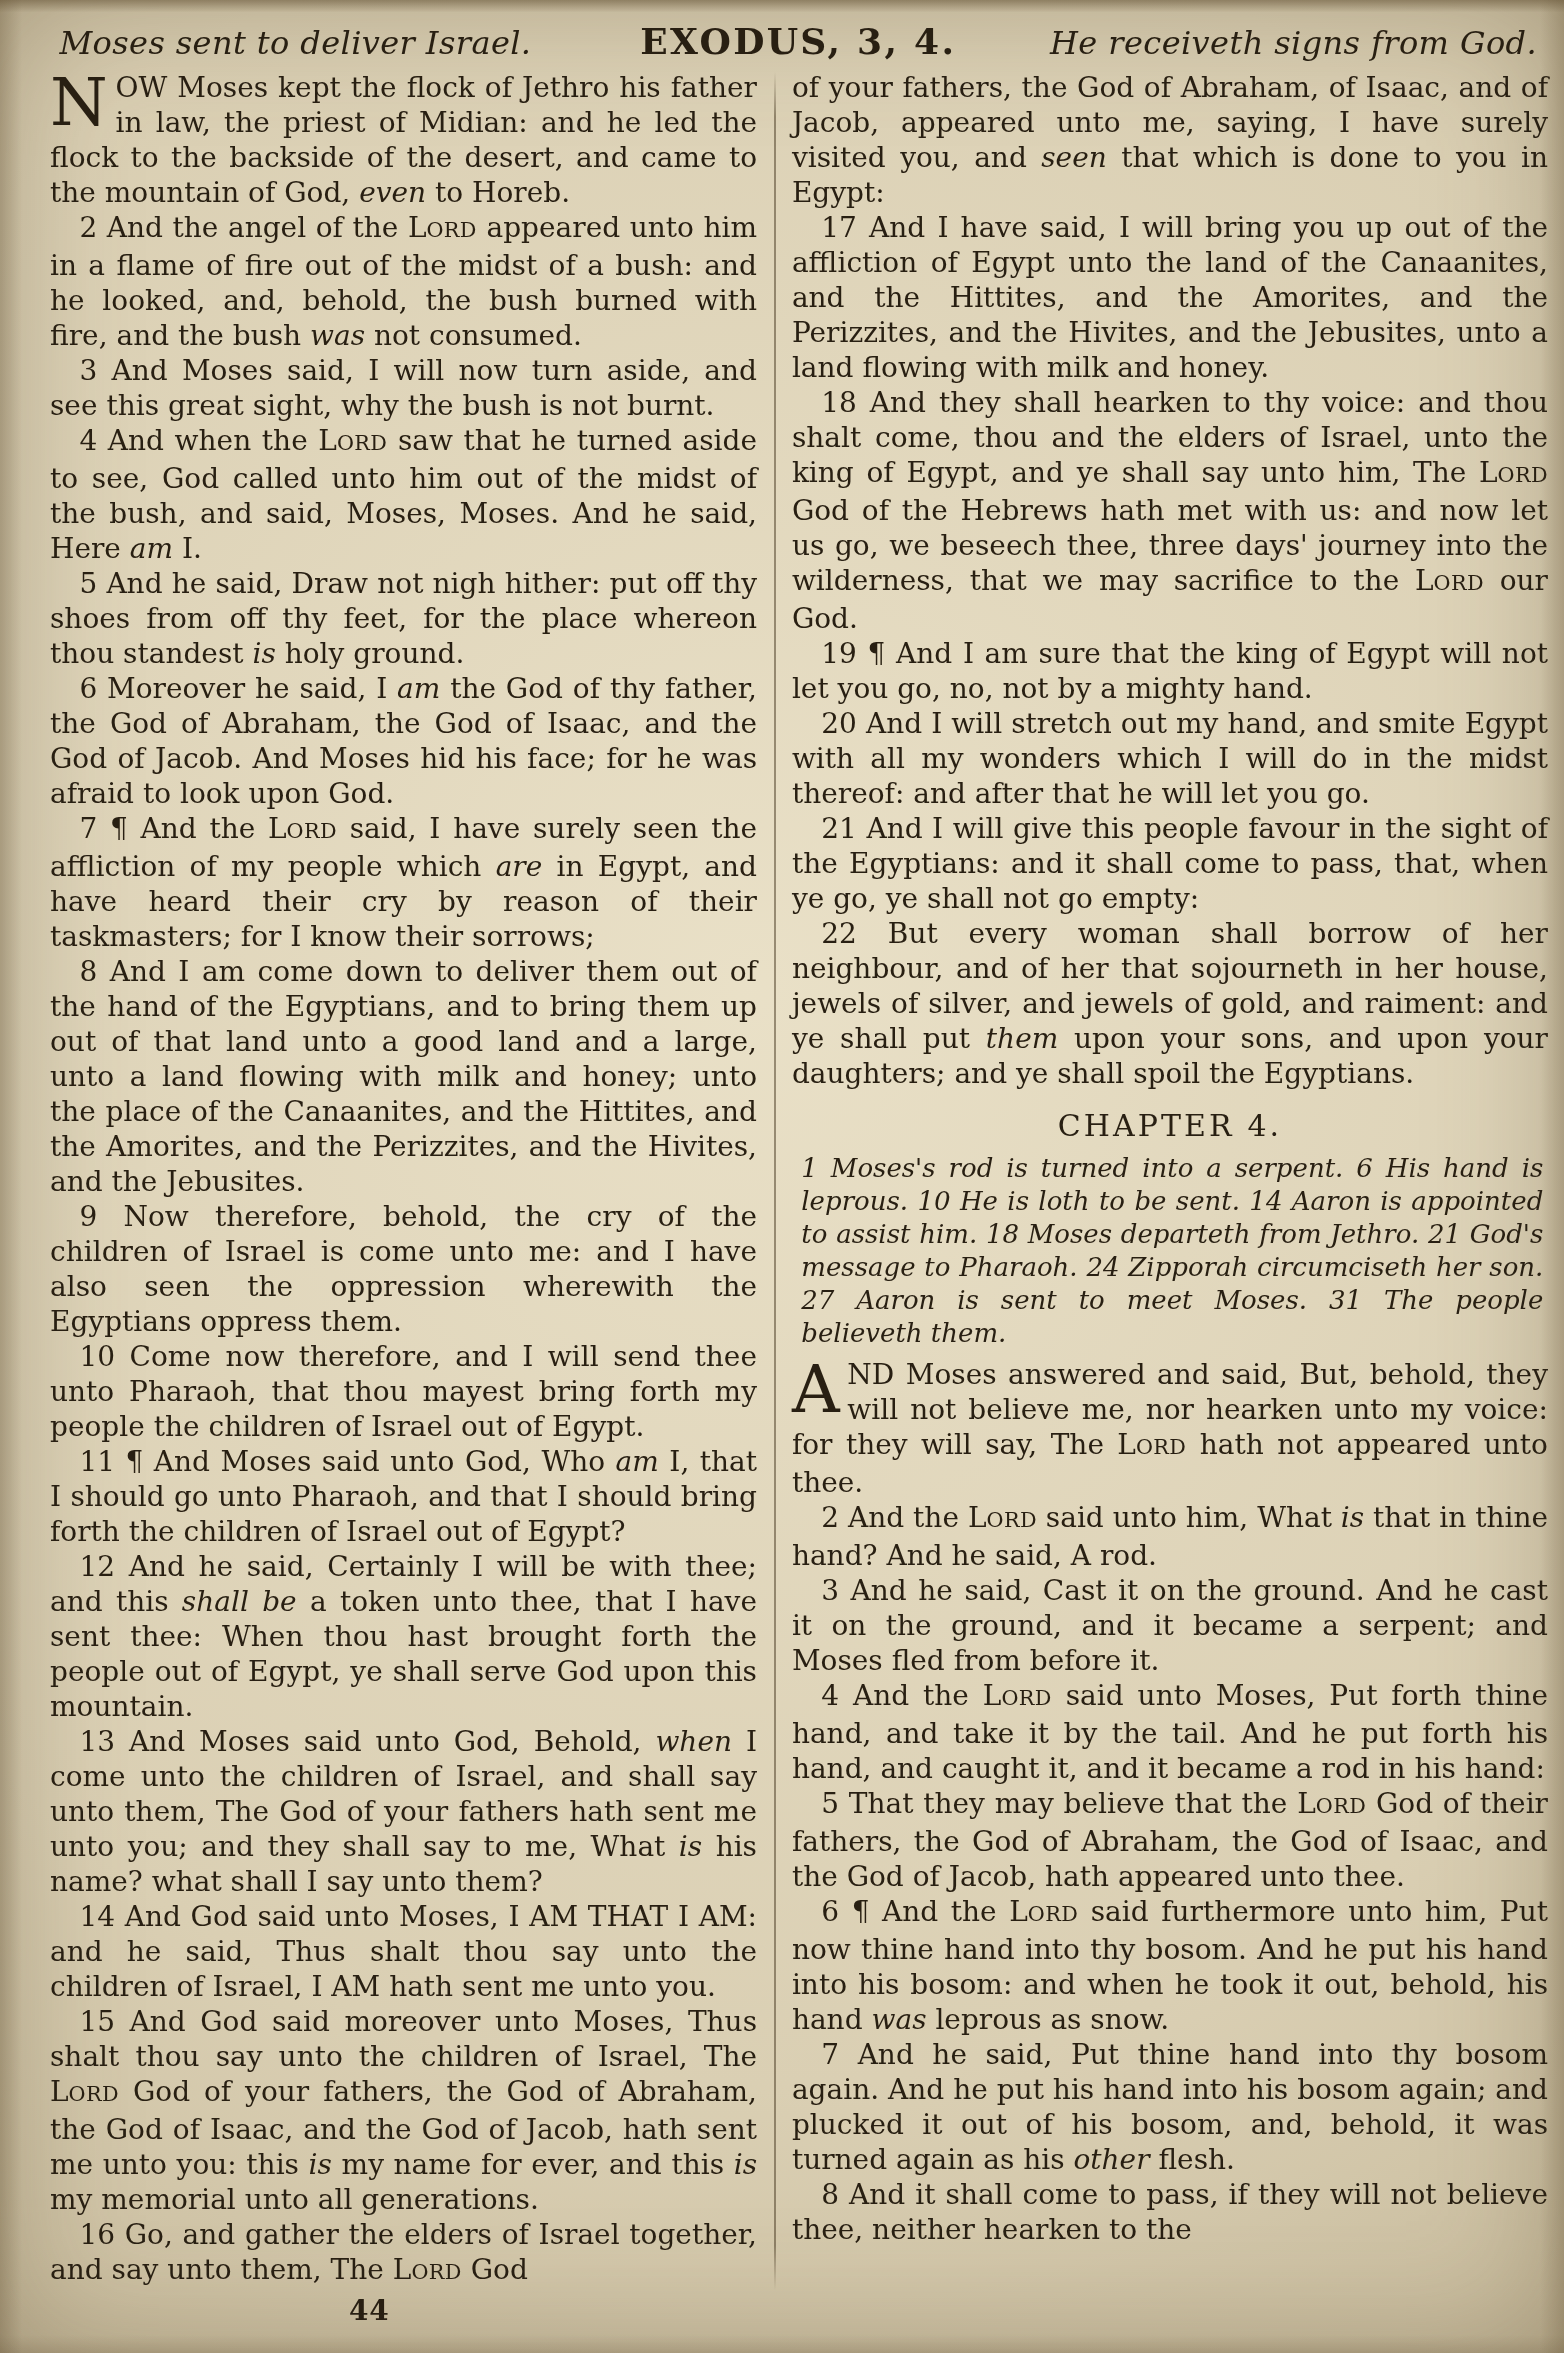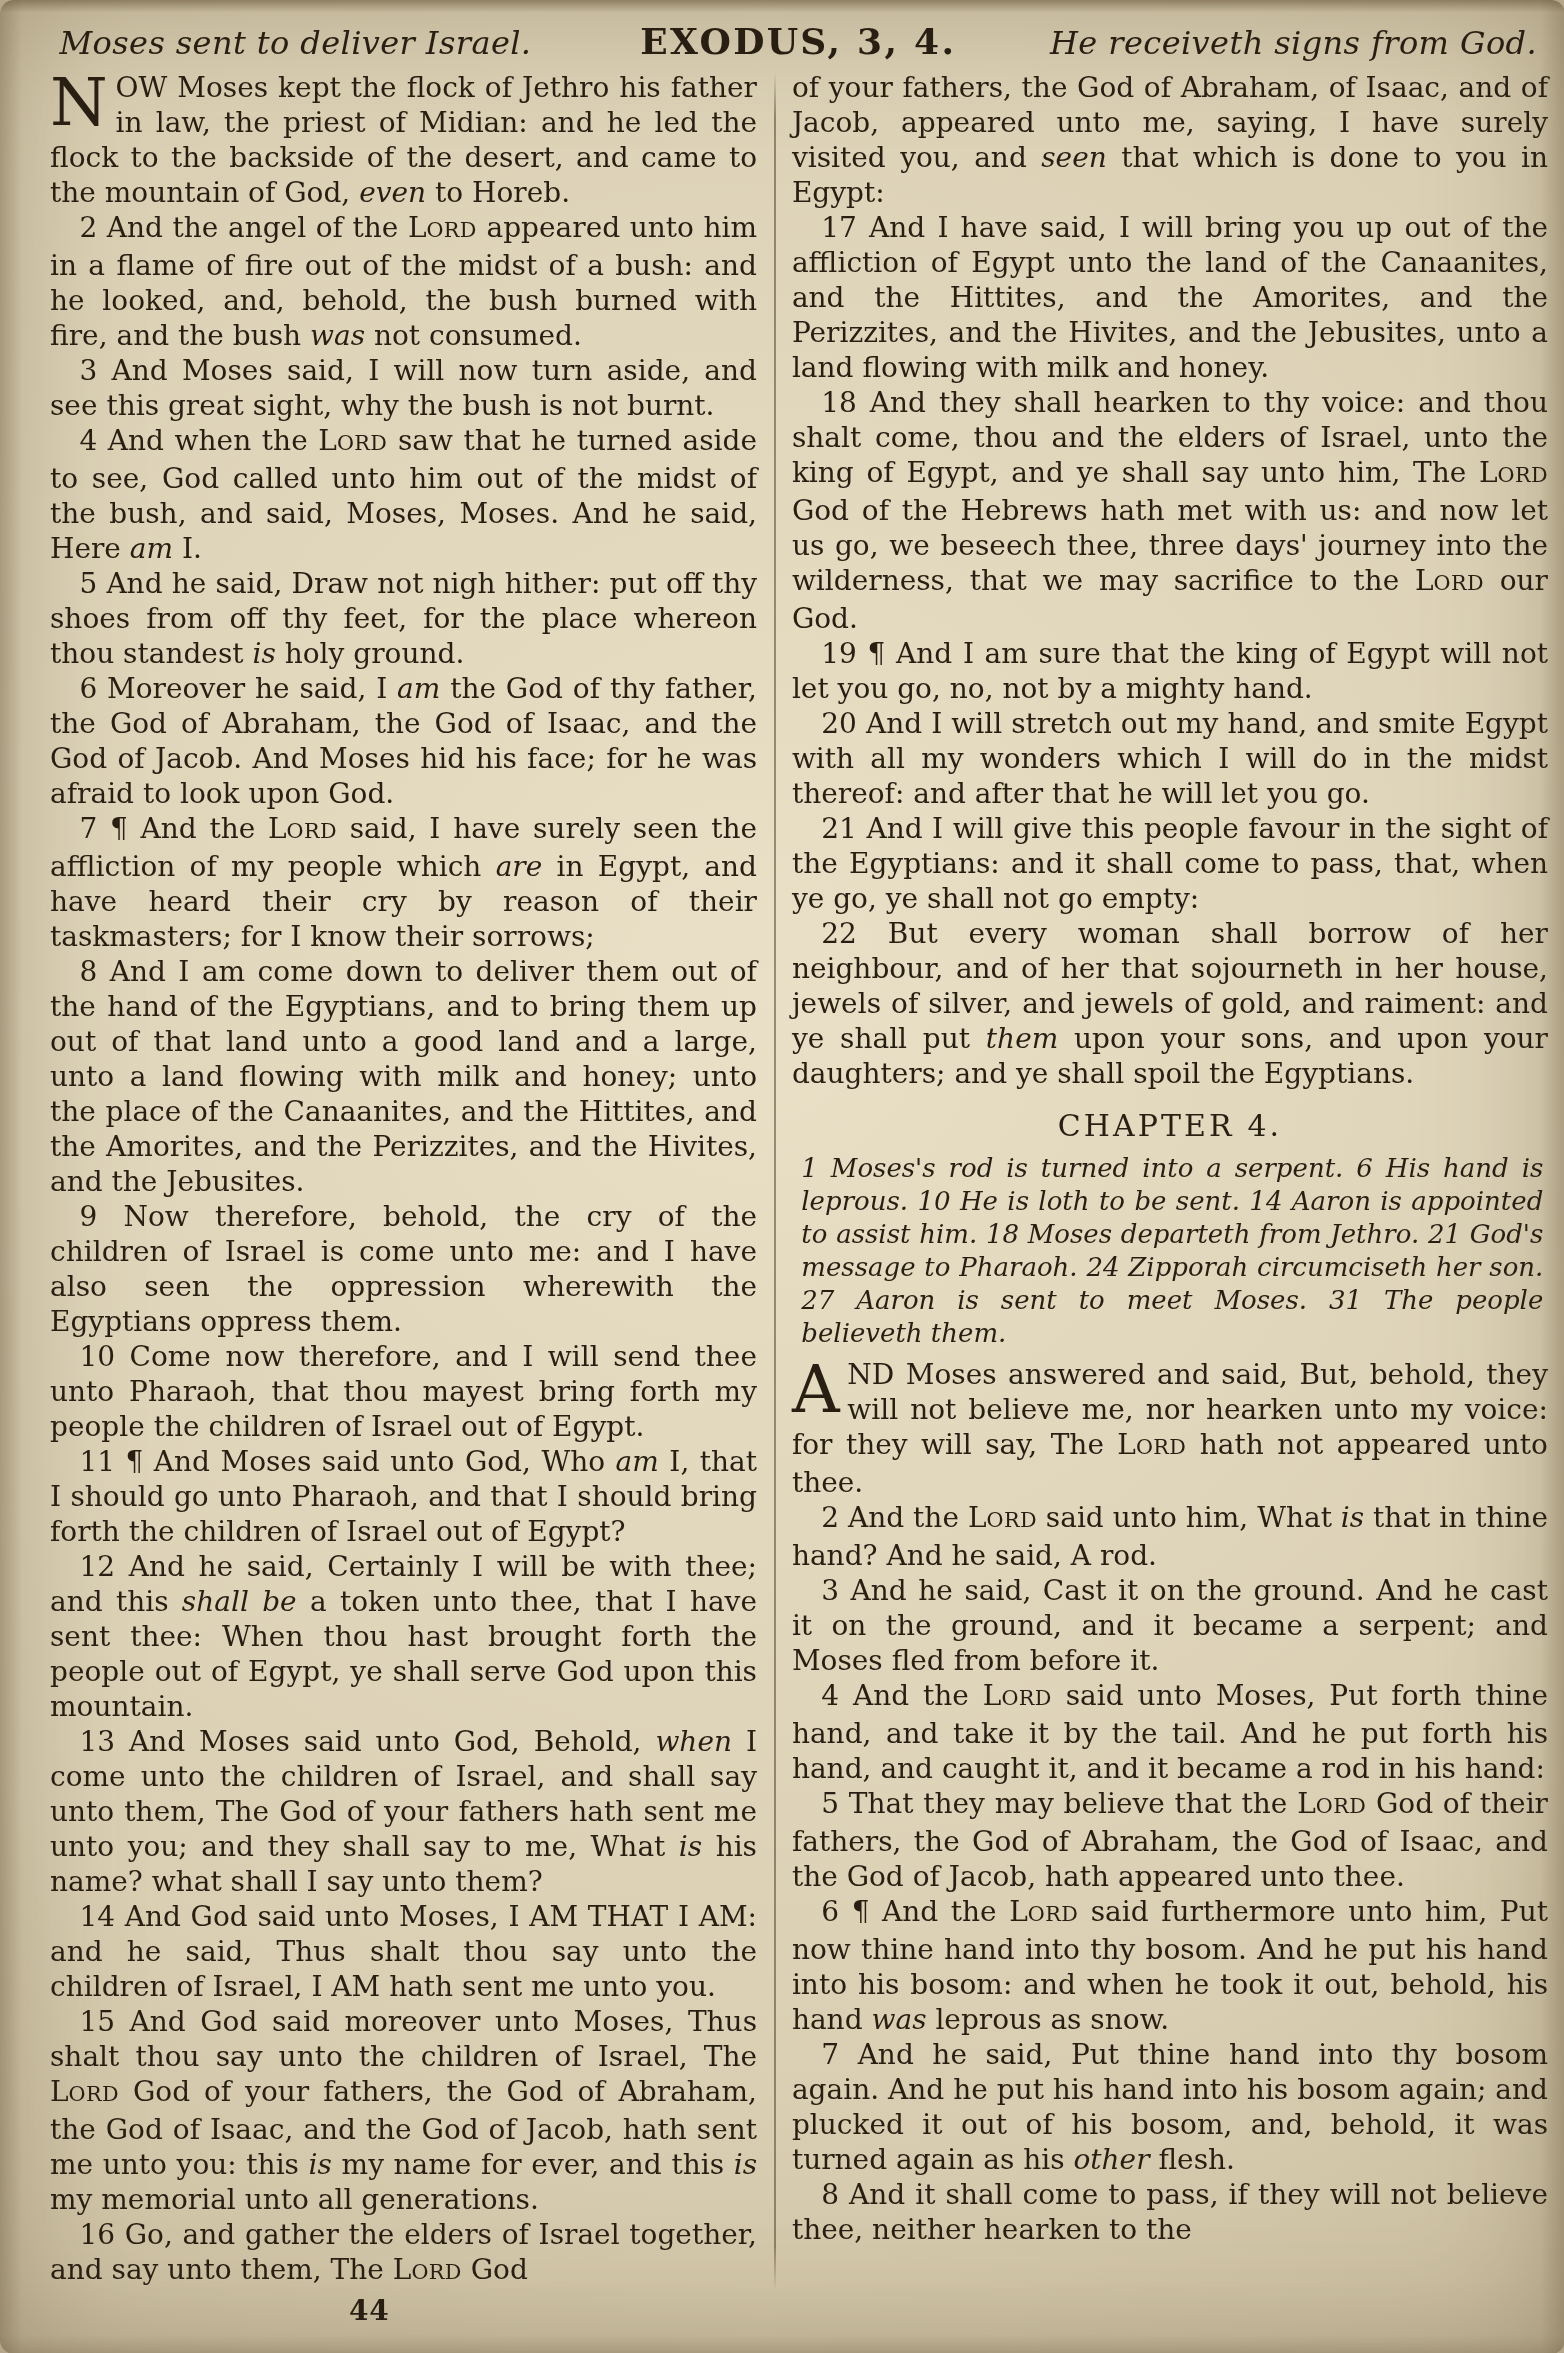--- a/index.html
+++ b/index.html
@@ -21,21 +21,20 @@
     color:var(--ink);
     overflow:hidden;
     background:
       radial-gradient(ellipse 130% 90% at 48% 42%,
         rgba(234,225,200,.96) 0%,
         rgba(218,207,179,.96) 52%,
         rgba(197,184,153,.96) 80%,
         rgba(174,160,130,.96) 100%),
       var(--paper);
     box-shadow: inset 0 0 133px rgba(92,76,48,.38);
-    border-radius: 14px;
   }
   .page::before{
     content:"";position:absolute;inset:0;pointer-events:none;
     background:
       linear-gradient(to bottom, rgba(100,82,52,.55), rgba(100,82,52,0) 12.5px),
       linear-gradient(to right, rgba(100,82,52,.30), rgba(100,82,52,0) 22px),
       linear-gradient(to left, rgba(100,82,52,.28), rgba(100,82,52,0) 25px),
       linear-gradient(to top, rgba(100,82,52,.22), rgba(100,82,52,0) 19px);
   }
   .running-head{

